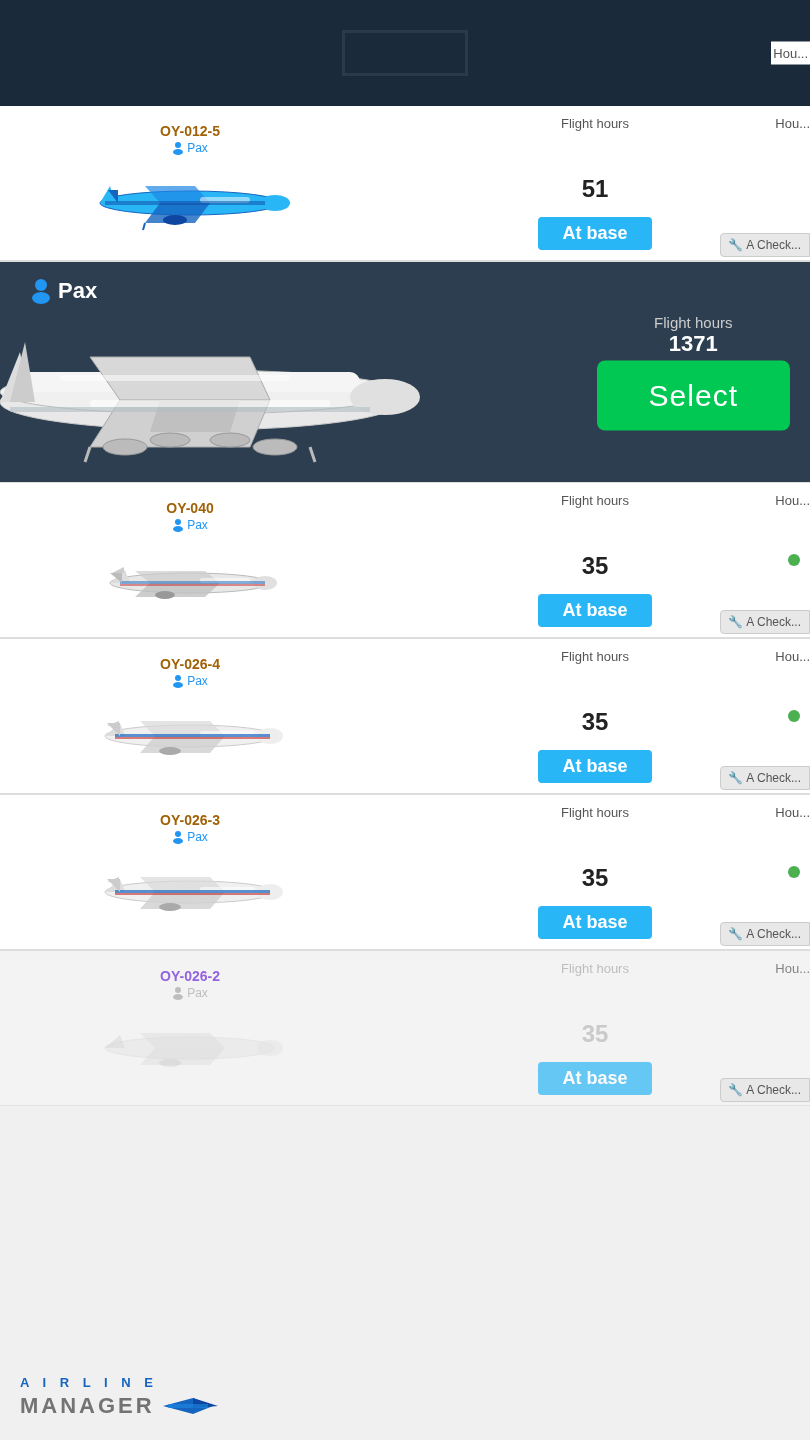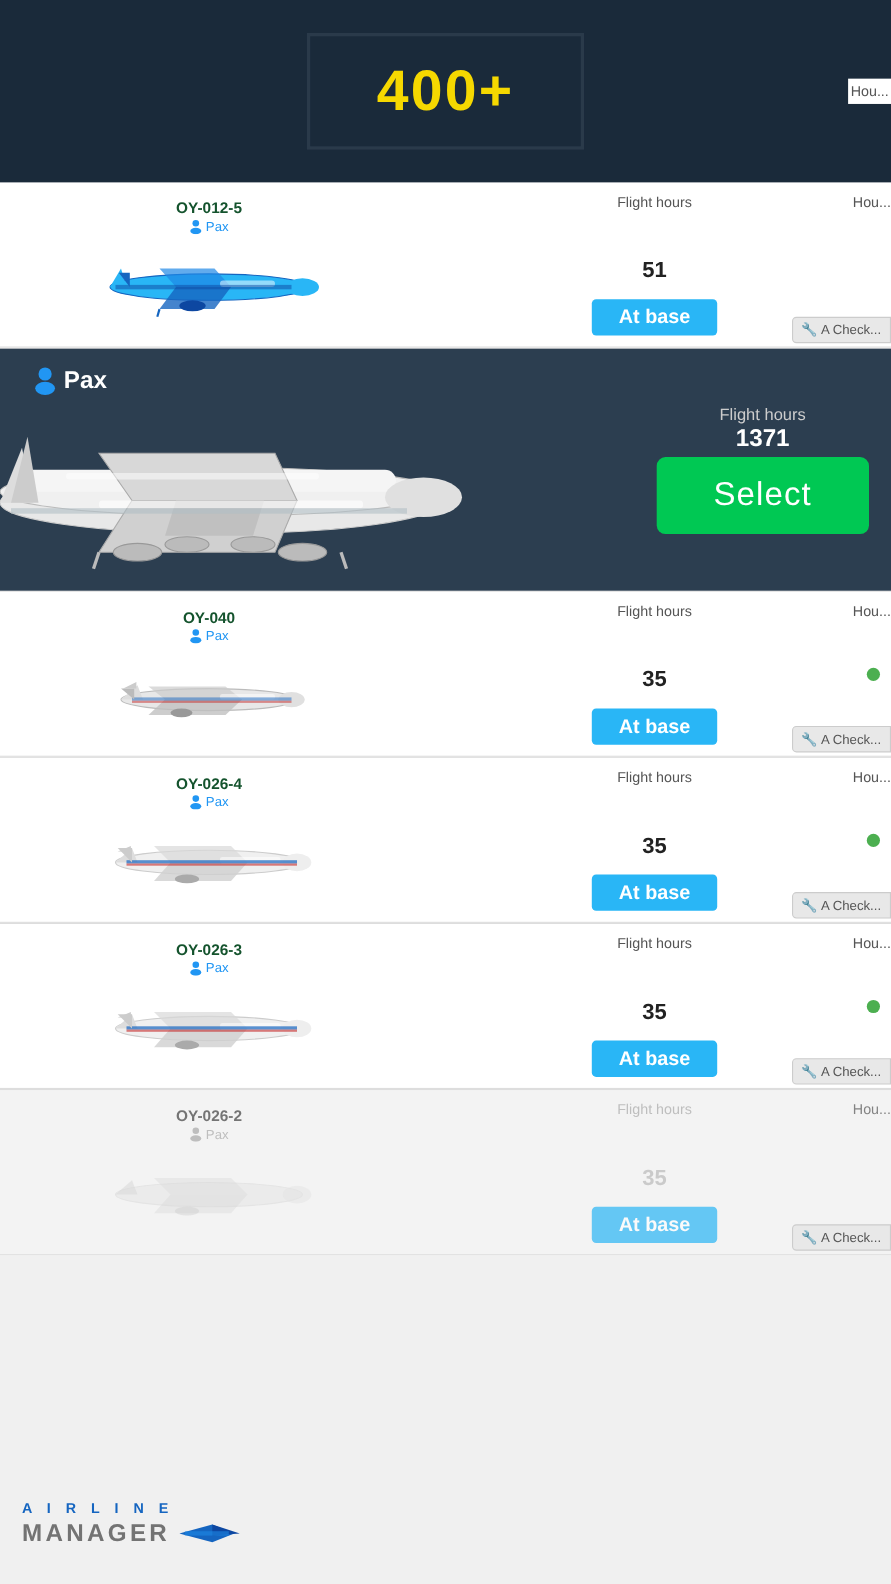--- a/index.html
+++ b/index.html
@@ -71,21 +71,21 @@
       width: 380px;
       display: flex;
       flex-direction: column;
       align-items: center;
       position: relative;
     }
 
     .airplane-card .plane-id {
       font-size: 14px;
       font-weight: bold;
-      color: #14532d;
+      color: #a16207;
       margin-bottom: 2px;
     }
 
     .airplane-card .plane-type {
       font-size: 12px;
       color: #2196f3;
       display: flex;
       align-items: center;
       gap: 3px;
       margin-bottom: 8px;
@@ -112,21 +112,21 @@
       align-items: center;
       justify-content: center;
     }
 
     .flight-hours-label {
       font-size: 13px;
       color: #555;
     }
 
     .flight-hours-value {
-      font-size: 20px;
+      font-size: 24px;
       font-weight: bold;
       color: #222;
       margin-bottom: 8px;
       margin-top: 44px;
     }
 
     .at-base-btn {
       background: #29b6f6;
       color: #fff;
       border: none;
@@ -240,21 +240,21 @@
       position: absolute;
       right: 0;
       top: 10px;
       font-size: 13px;
       color: #555;
     }
 
     
     .bottom-logo {
       position: fixed;
-      bottom: 30px;
+      bottom: 18px;
       left: 20px;
       display: flex;
       flex-direction: column;
       align-items: flex-start;
       z-index: 100;
     }
     .logo-text-airline {
       font-size: 13px;
       font-weight: bold;
       color: #1565c0;
@@ -286,21 +286,20 @@
       flex-direction: column;
       align-items: center;
       margin-bottom: 6px;
     }
   </style>
 </head>
 <body>
 
 <div class="banner">
   <div class="banner-box">
-    <div class="banner-title-line1">400+</div>
   </div>
   <div class="partial-right">Hou...</div>
 </div>
 
 <div class="card-container">
   <div class="airplane-card">
     <div class="left-section">
       <span class="plane-id">OY-012-5</span>
       <span class="plane-type">
         <svg width="12" height="14" viewBox="0 0 12 14">
@@ -544,21 +543,21 @@
       🔧 <span>A Check...</span>
     </button>
   </div>
 </div>
 
 <div class="sep-line"></div>
 
 <div class="card-container">
   <div class="airplane-card airplane-card-dimmed">
     <div class="left-section">
-      <span class="plane-id" style="color:#404040;">OY-026-2</span>
+      <span class="plane-id" style="color:#6d28d9;">OY-026-2</span>
       <span class="plane-type" style="color:#aaa;">
         <svg width="12" height="14" viewBox="0 0 12 14">
           <circle cx="6" cy="4" r="3" fill="#aaa"></circle>
           <ellipse cx="6" cy="11" rx="5" ry="3" fill="#aaa"></ellipse>
         </svg>
         <span>Pax</span>
       </span>
       <div class="airplane-img">
         <svg class="plane-svg" viewBox="0 0 220 70" xmlns="http://www.w3.org/2000/svg">
           <ellipse cx="110" cy="35" rx="85" ry="11" fill="#e0e0e0" stroke="#ccc" stroke-width="1" opacity="0.5"></ellipse>

